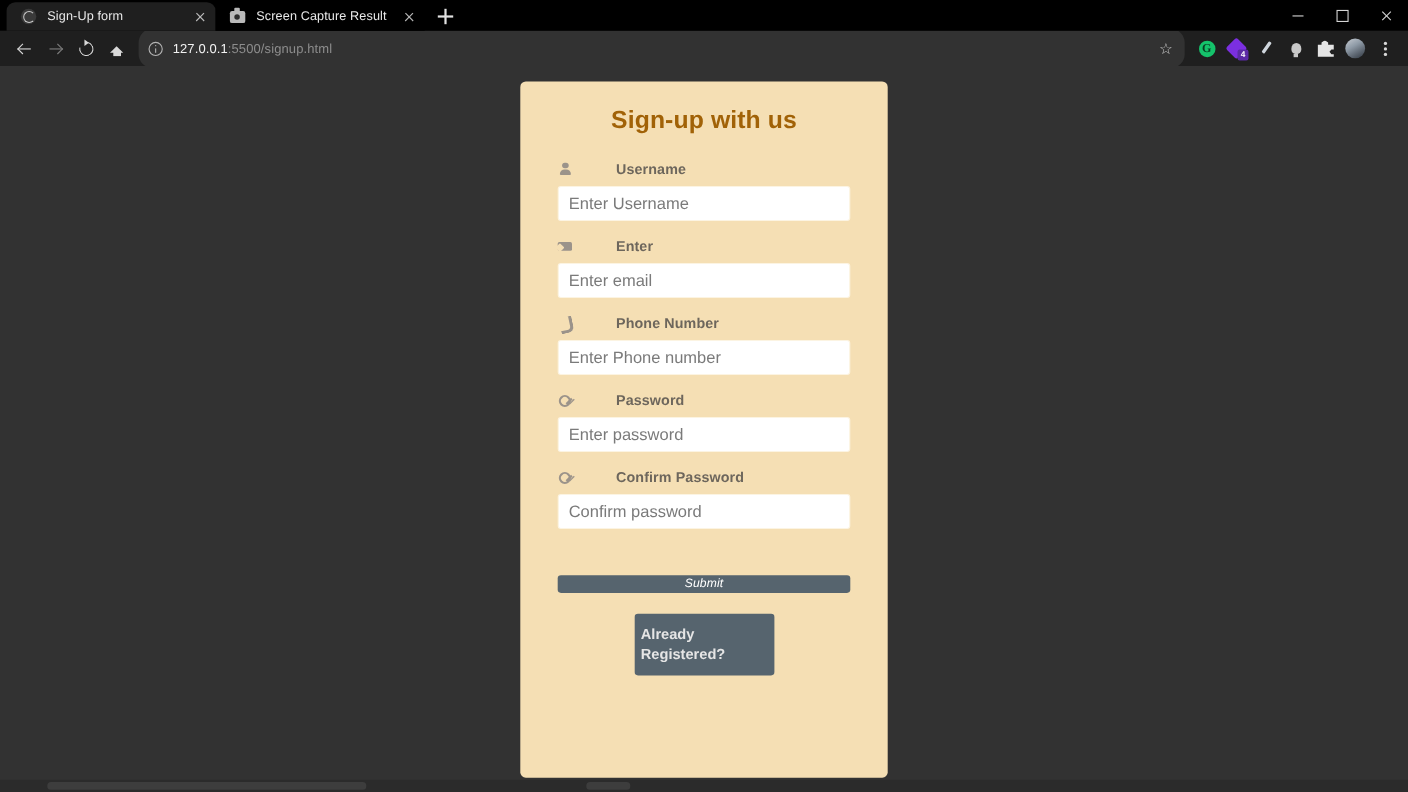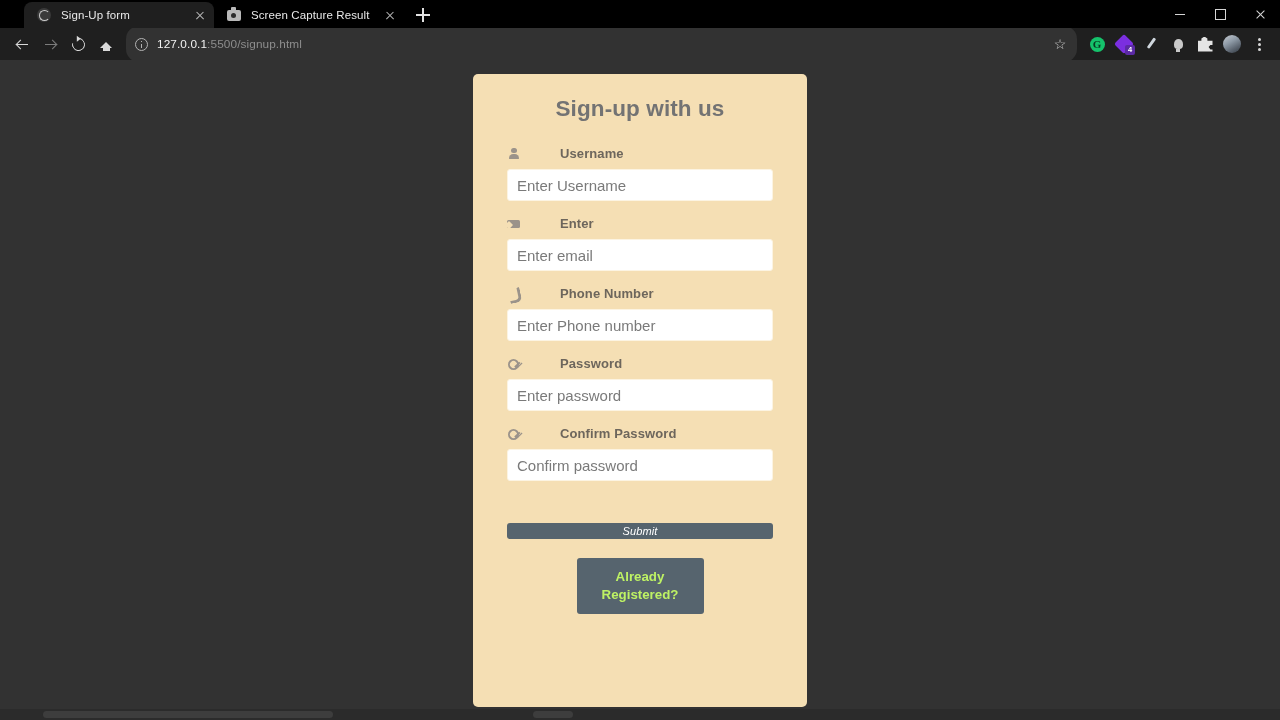--- a/index.html
+++ b/index.html
@@ -19,21 +19,21 @@
     display: flex;
     flex-direction: column;
     background: #323232;
   }
 
   .tabstrip {
     height: 28px;
     background: #000000;
     display: flex;
     align-items: flex-end;
-    padding-left: 24px;
+    padding-left: 6px;
     position: relative;
     flex: 0 0 28px;
   }
 
   .tab {
     height: 26px;
     display: flex;
     align-items: center;
     padding: 0 6px 0 12px;
     border-radius: 8px 8px 0 0;
@@ -350,21 +350,21 @@
     height: 633px;
     background: #f5dfb4;
     border-radius: 5px;
     padding: 22px 34px 0 34px;
   }
 
   .card-title {
     text-align: center;
     font-size: 22.5px;
     font-weight: bold;
-    color: #737373;
+    color: #a16207;
     letter-spacing: .1px;
     margin-bottom: 24px;
   }
 
   .field { margin-bottom: 15px; }
   .field.gap-sm { margin-bottom: 14px; }
 
   .field-label {
     display: flex;
     align-items: center;
@@ -463,27 +463,27 @@
     display: flex;
     justify-content: center;
     margin-top: 19px;
   }
   .btn-already {
     width: 127px;
     padding: 10px 6px;
     background: #56646e;
     border: none;
     border-radius: 3px;
-    color: #bef264;
+    color: #e5e5e5;
     font-size: 13.3px;
     font-weight: bold;
     line-height: 18px;
     font-family: "Liberation Sans", sans-serif;
     cursor: pointer;
-    text-align: center;
+    text-align: left;
   }
 
   
   .hscroll {
     position:absolute;
     left:0; bottom:0;
     width: 100%;
     height: 11px;
     background: #2b2b2b;
   }

